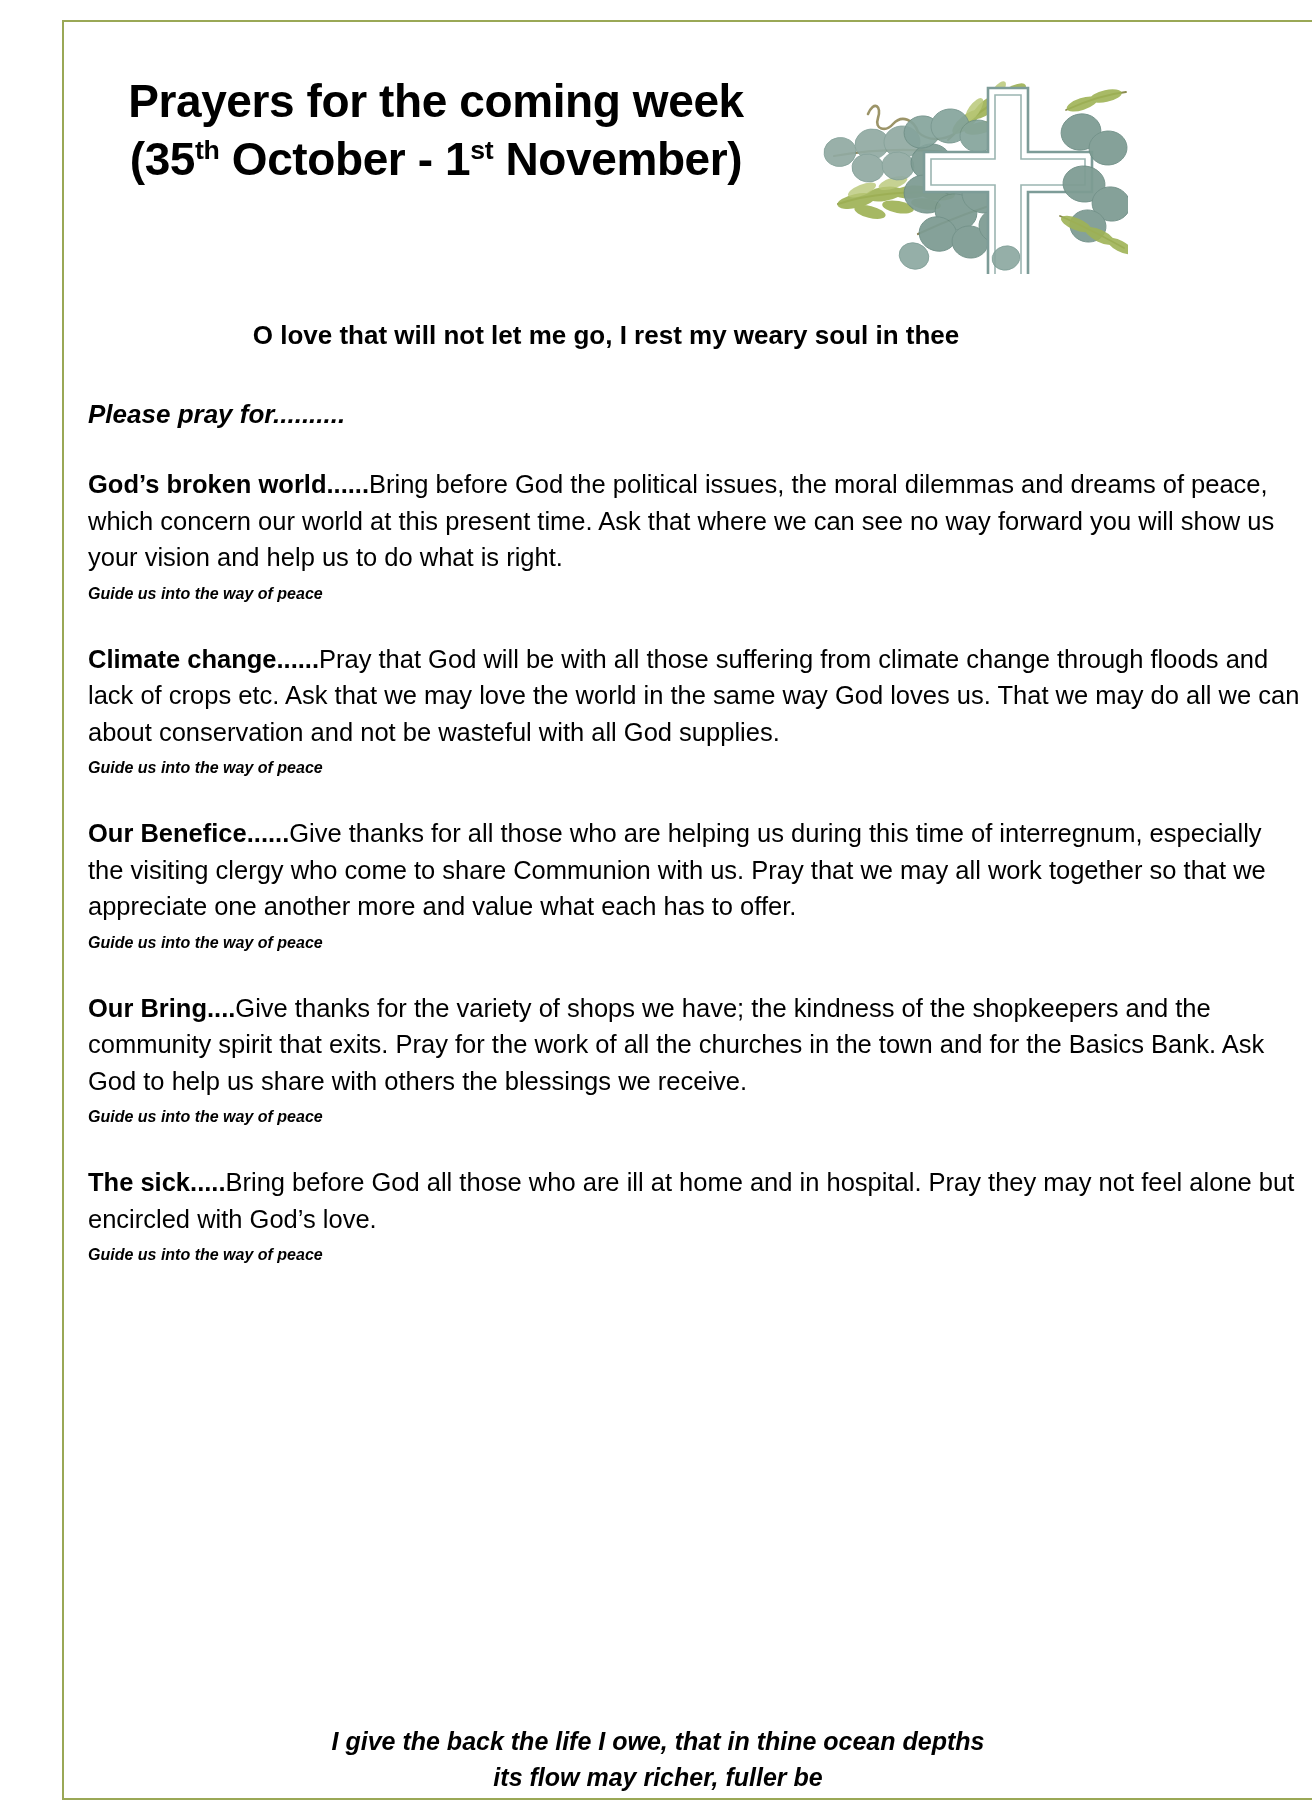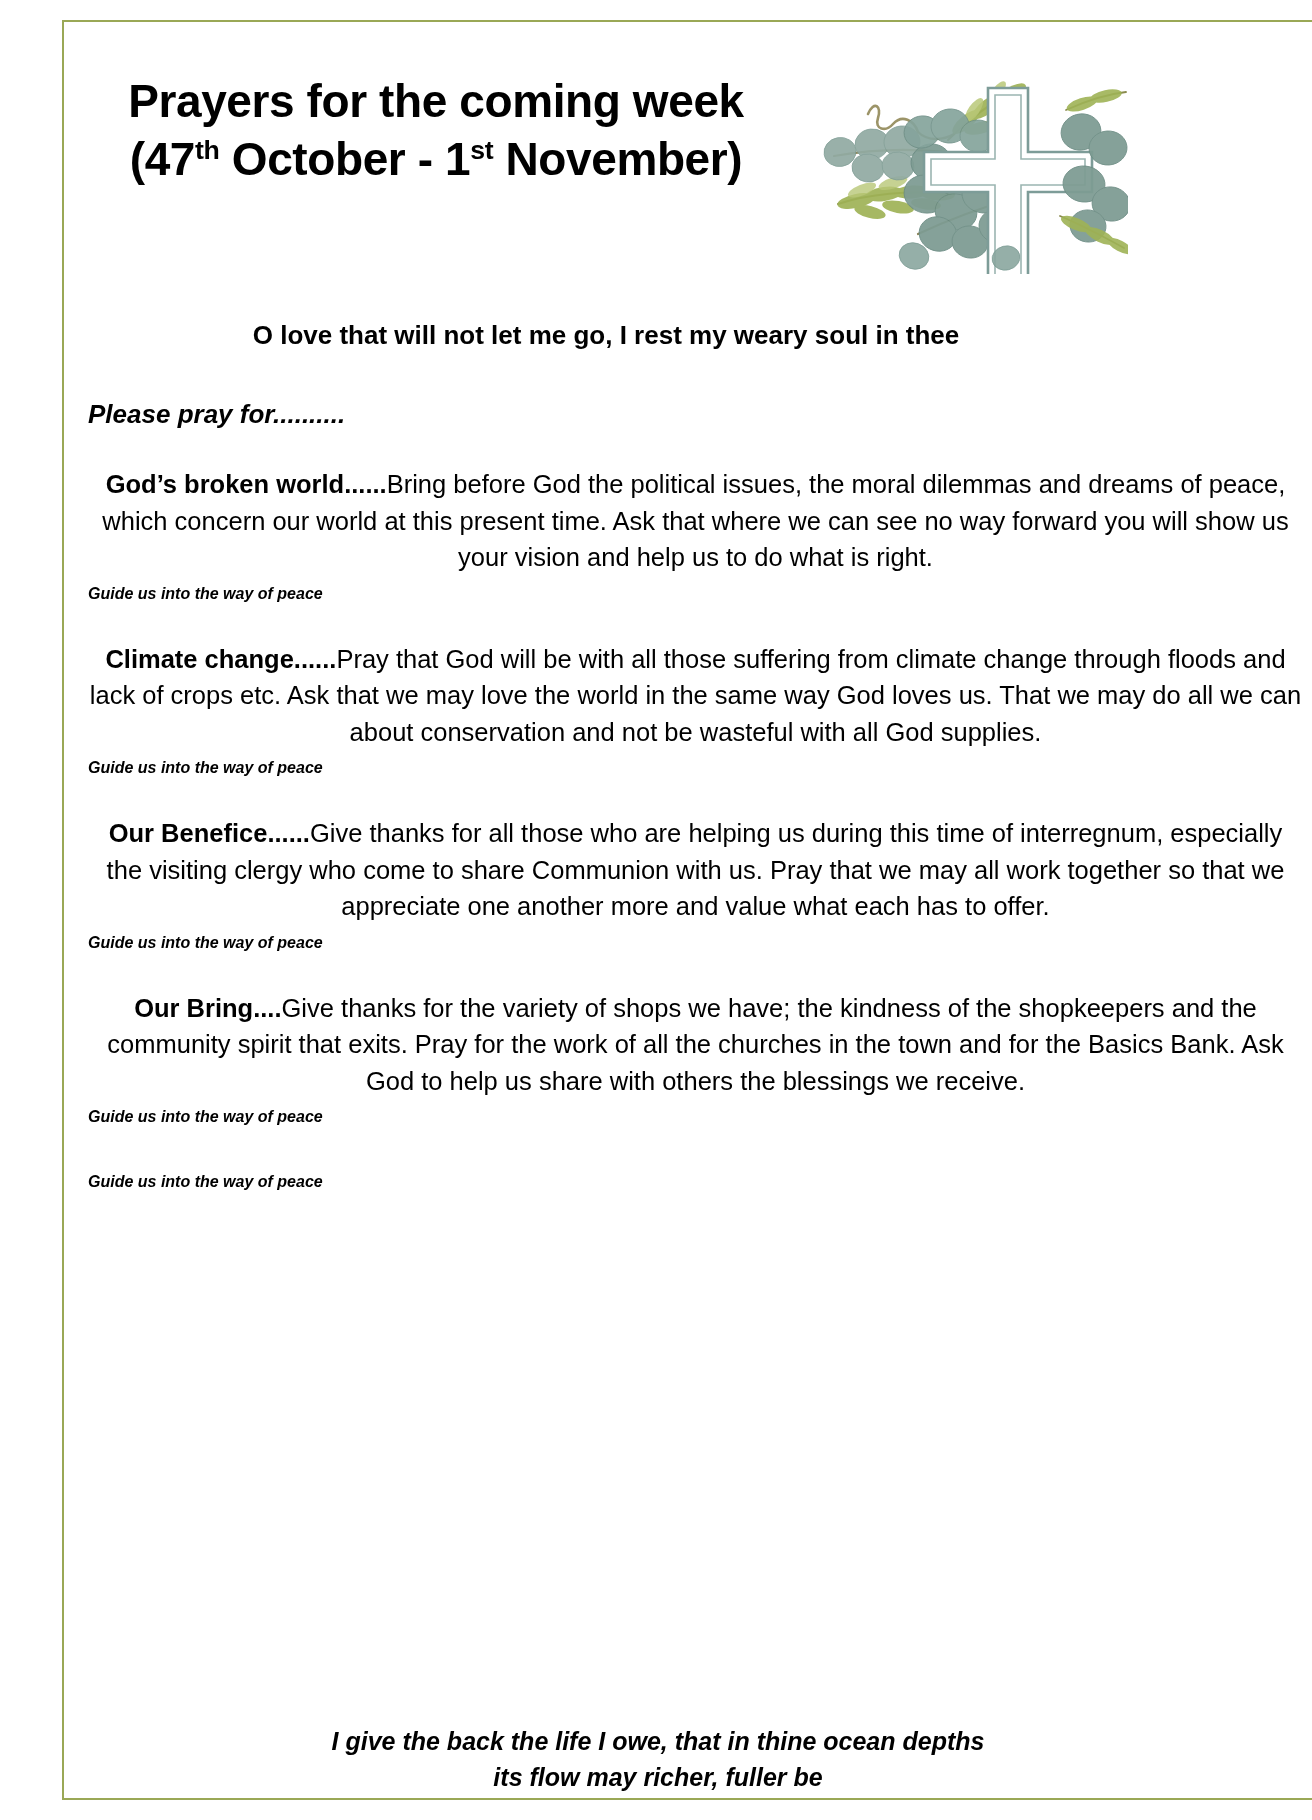--- a/index.html
+++ b/index.html
@@ -112,21 +112,21 @@
     margin: 0 0 34px 0;
   }
 
   .prayer-block {
     margin: 0 0 30px 0;
   }
   .prayer-text {
     font-size: 25.5px;
     line-height: 36.5px;
     margin: 0;
-    text-align: center;
+    text-align: left;
   }
   .lead-in {
     font-weight: bold;
   }
   .refrain {
     font-weight: bold;
     font-style: italic;
     font-size: 16px;
     line-height: 35px;
     margin: 0;
@@ -150,21 +150,21 @@
 <div class="page">
 
   <div class="page-border"></div>
 
   <div class="content">
 
     <div class="header">
 
       <div class="title-block">
         <div class="title-line">Prayers for the coming week</div>
-        <div class="title-line"><span>(47</span><sup>th</sup><span> October - 1</span><sup>st</sup><span> November)</span></div>
+        <div class="title-line"><span>(35</span><sup>th</sup><span> October - 1</span><sup>st</sup><span> November)</span></div>
       </div>
 
       <div class="wreath">
         <svg width="330" height="230" viewBox="0 0 330 230" xmlns="http://www.w3.org/2000/svg">
           <defs>
             <g id="euc-leaf">
               <ellipse cx="0" cy="0" rx="15" ry="13.5"></ellipse>
             </g>
           </defs>
 
@@ -287,20 +287,21 @@
         <p class="prayer-text"><span class="lead-in">Our Benefice......</span><span>Give thanks for all those who are helping us during this time of interregnum, especially the visiting clergy who come to share Communion with us. Pray that we may all work together so that we appreciate one another more and value what each has to offer.</span></p>
         <p class="refrain">Guide us into the way of peace</p>
       </div>
 
       <div class="prayer-block">
         <p class="prayer-text"><span class="lead-in">Our Bring....</span><span>Give thanks for the variety of shops we have; the kindness of the shopkeepers and the community spirit that exits. Pray for the work of all the churches in the town and for the Basics Bank. Ask God to help us share with others the blessings we receive.</span></p>
         <p class="refrain">Guide us into the way of peace</p>
       </div>
 
       <div class="prayer-block">
+        <p class="prayer-text"><span class="lead-in">The sick.....</span><span>Bring before God all those who are ill at home and in hospital. Pray they may not feel alone but encircled with God’s love.</span></p>
         <p class="refrain">Guide us into the way of peace</p>
       </div>
 
     </div>
 
     <div class="closing">
       <div>I give the back the life I owe, that in thine ocean depths</div>
       <div>its flow may richer, fuller be</div>
     </div>
 

